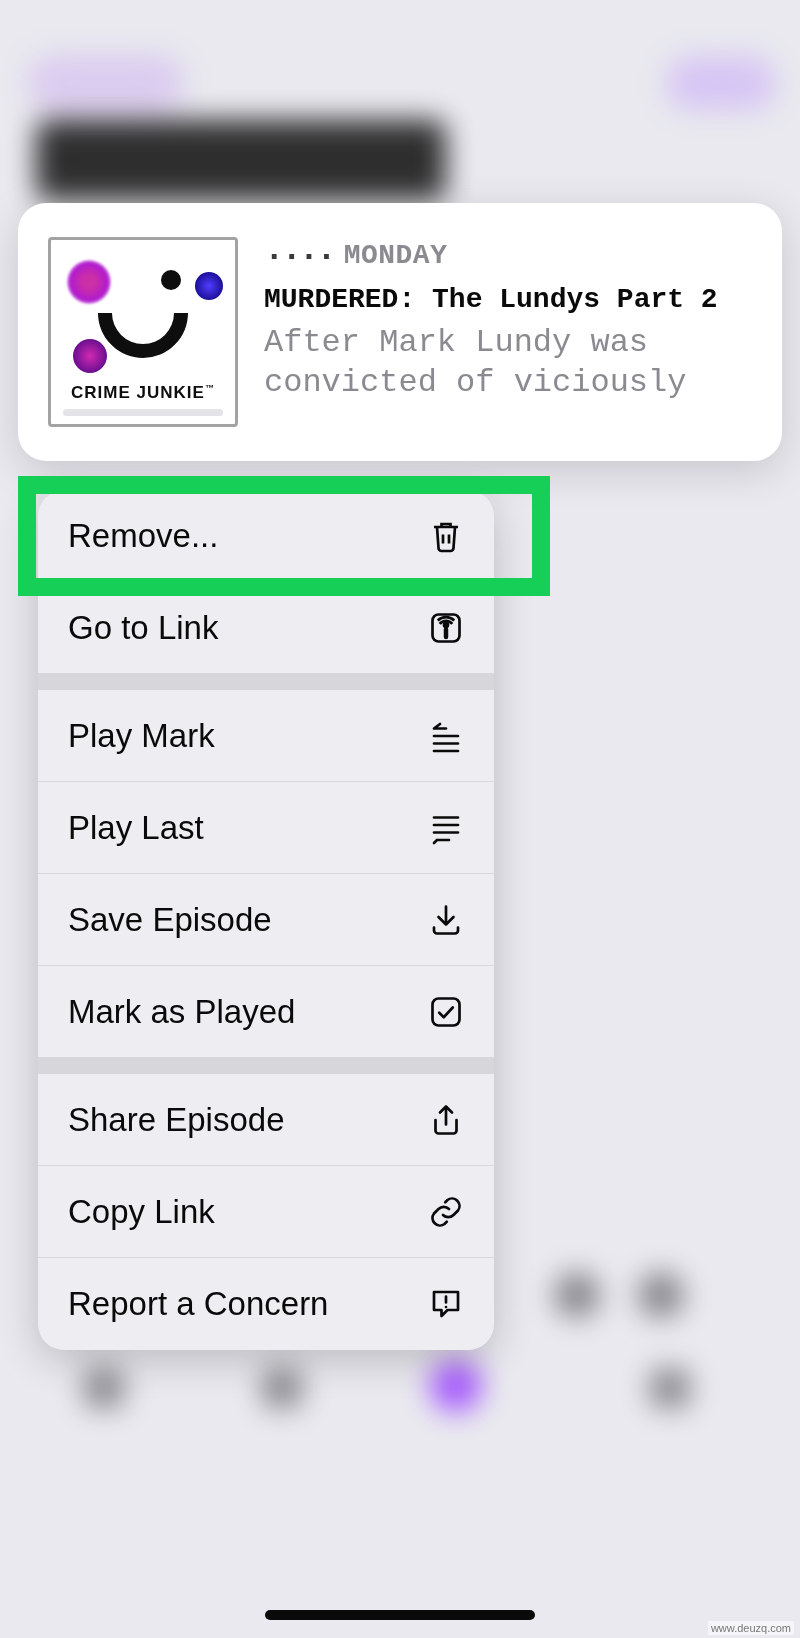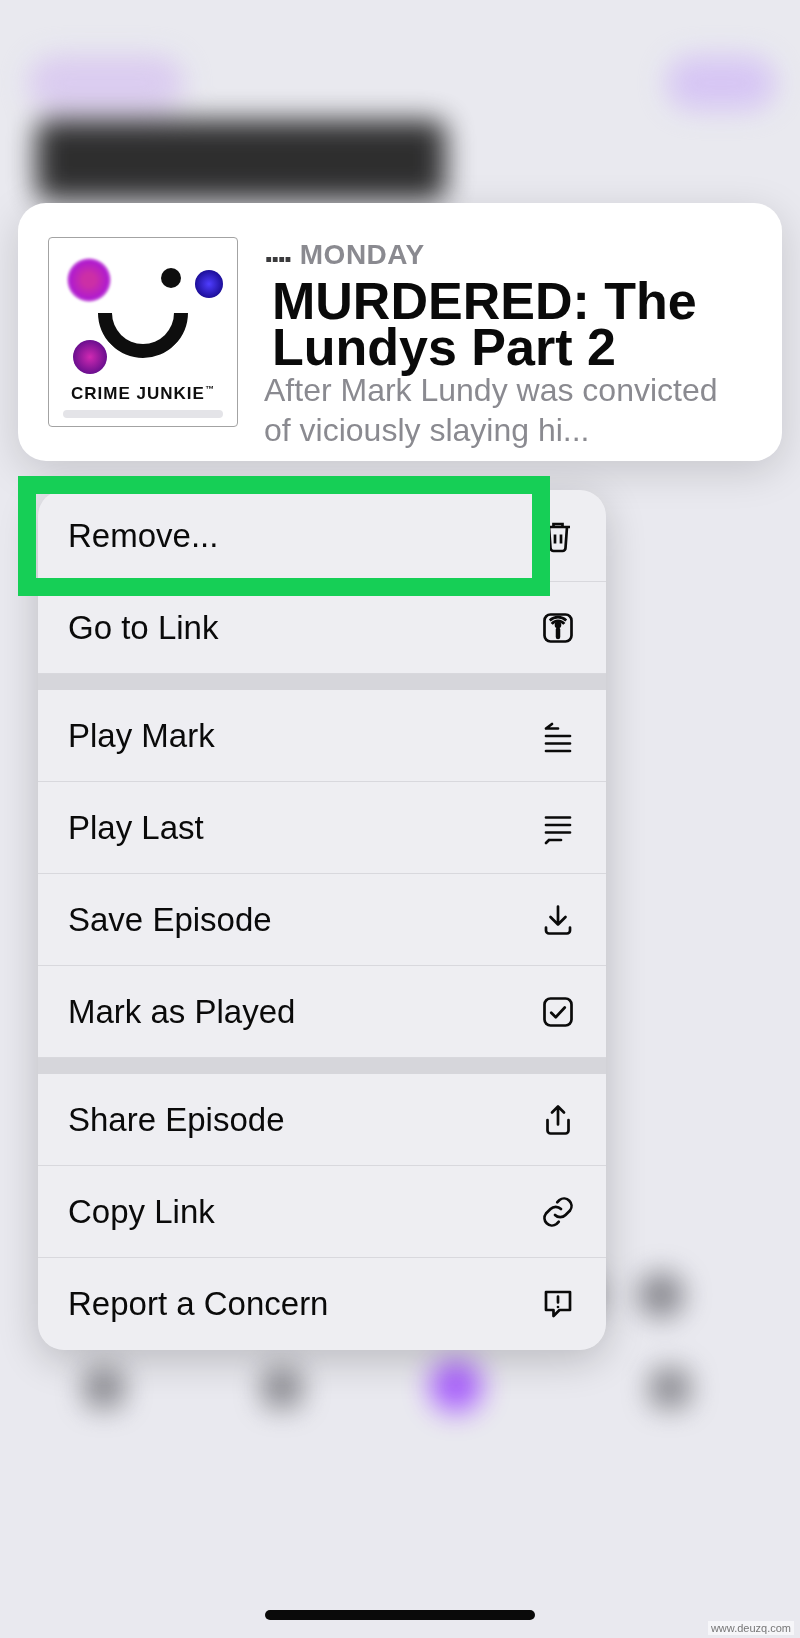--- a/index.html
+++ b/index.html
@@ -11,39 +11,39 @@
     .bg-top-edit { position: absolute; top: 56px; right: 24px; width: 110px; height: 54px; background: #d5c2f5; border-radius: 27px; }
     .bg-heading { position: absolute; top: 120px; left: 36px; width: 410px; height: 80px; background: #1a1a1a; border-radius: 12px; }
     .bg-bottom-dots1 { position:absolute; bottom:320px; right:200px; width:46px; height:46px; background:#7b7b82; border-radius:50%; }
     .bg-bottom-dots2 { position:absolute; bottom:320px; right:116px; width:46px; height:46px; background:#7b7b82; border-radius:50%; }
     .bg-tab1 { position:absolute; bottom:230px; left:84px; width:40px; height:40px; background:#808086; border-radius:10px; }
     .bg-tab2 { position:absolute; bottom:230px; left:262px; width:40px; height:40px; background:#808086; border-radius:10px; }
     .bg-tab3 { position:absolute; bottom:226px; left:430px; width:52px; height:52px; background:#9f4bff; border-radius:50%; filter:blur(2px); }
     .bg-tab4 { position:absolute; bottom:230px; right:110px; width:40px; height:40px; background:#808086; border-radius:10px; }
     
     .episode-card { position: absolute; top: 203px; left: 18px; right: 18px; height: 258px; background: #fff; border-radius: 28px; box-shadow: 0 10px 40px rgba(0,0,0,.15); padding: 34px 30px; display: flex; gap: 26px; }
-    .artwork { width: 190px; height: 190px; border: 1px solid #a3a3a3; border-radius: 4px; padding: 8px; display: flex; flex-direction: column; align-items: center; justify-content: center; background: #fff; }
+    .artwork { width: 190px; height: 190px; border: 3px solid #a3a3a3; border-radius: 4px; padding: 8px; display: flex; flex-direction: column; align-items: center; justify-content: center; background: #fff; }
     .art-inner { width: 164px; height: 140px; position: relative; display:flex; align-items:center; justify-content:center; }
     .art-j { width: 90px; height: 90px; border: 14px solid #0e0e0e; border-radius: 50%; border-top-color: transparent; border-right-color: transparent; transform: rotate(-45deg); position:absolute; }
     .art-dot { position:absolute; top:22px; right:44px; width:20px; height:20px; background:#0e0e0e; border-radius:50%; }
     .art-sp1{position:absolute; top:12px; left:6px; width:44px; height:44px; background:radial-gradient(#cc2fa6 20%,#b01bce 60%,transparent 80%); border-radius:50%; filter:blur(1px);}
     .art-sp2{position:absolute; bottom:6px; left:12px; width:34px; height:34px; background:radial-gradient(#d029b2,#6b0f8f 70%,transparent 90%); border-radius:50%;}
     .art-sp3{position:absolute; top:24px; right:2px; width:28px; height:28px; background:radial-gradient(#4f3dff,#1d0f9a 70%,transparent 90%); border-radius:50%;}
     .art-label { font-size: 17px; font-weight: 800; letter-spacing: 1px; margin-top: 4px; color:#0e0e0e; }
     .art-tm { font-size: 9px; vertical-align: super; }
     .art-prog { margin-top:6px; width:160px; height:8px; background:#e4e4e8; border-radius:4px; }
-    .ep-text { flex: 1; min-width: 0; }
+    .ep-text { flex: 1; min-width: 0; font-family: Liberation Mono, monospace; }
     .ep-date { color: #8a8a90; font-size: 28px; font-weight: 600; letter-spacing: .5px; }
     .ep-dots { color:#3a3a3c; font-size:34px; letter-spacing:-3px; vertical-align:middle; margin-right:10px; font-weight:900; position:relative; top:-6px;}
-    .ep-title { color: #0a0a0a; font-size: 52px; line-height: 46px; font-weight: 600; margin-top: 2px; margin-left: 8px; }
+    .ep-title { color: #0a0a0a; font-size: 28px; line-height: 46px; font-weight: 600; margin-top: 2px; }
     .ep-desc { color: #8a8a90; font-size: 32px; line-height: 40px; margin-top: 0; max-height: 82px; overflow:hidden; }
     
     .highlight { position:absolute; top:476px; left:18px; width:532px; height:120px; border:18px solid #16cf56; z-index:5; pointer-events:none; }
     
-    .menu { position:absolute; top:490px; left:38px; width:568px; border-radius:26px; overflow:hidden; box-shadow: 0 10px 40px rgba(0,0,0,.2); background:#e3e3e8; }
+    .menu { position:absolute; top:490px; left:38px; width:456px; border-radius:26px; overflow:hidden; box-shadow: 0 10px 40px rgba(0,0,0,.2); background:#e3e3e8; }
     .mi { display:flex; align-items:center; justify-content:space-between; padding: 0 30px; height: 92px; background:#eeeef2; font-size:33px; color:#0a0a0a; border-bottom:1px solid #d8d8dd; }
     .mi.first { border-top-left-radius:26px; border-top-right-radius:26px; }
     .sep { height: 16px; background:#d6d6db; border:none; }
     .mi:last-child { border-bottom:none; border-bottom-left-radius:26px; border-bottom-right-radius:26px; }
     .mi svg { width:36px; height:36px; stroke:#0a0a0a; stroke-width:1.8; fill:none; }
     .mi .fillicon { fill:#0a0a0a; stroke:none; }
     
     .home-ind { position:absolute; bottom:18px; left:50%; transform:translateX(-50%); width:270px; height:10px; border-radius:5px; background:#0a0a0a; }
     .watermark { position:absolute; bottom:3px; right:6px; font-size:11px; color:#777; background:rgba(255,255,255,.6); padding:1px 3px;}
   </style>

